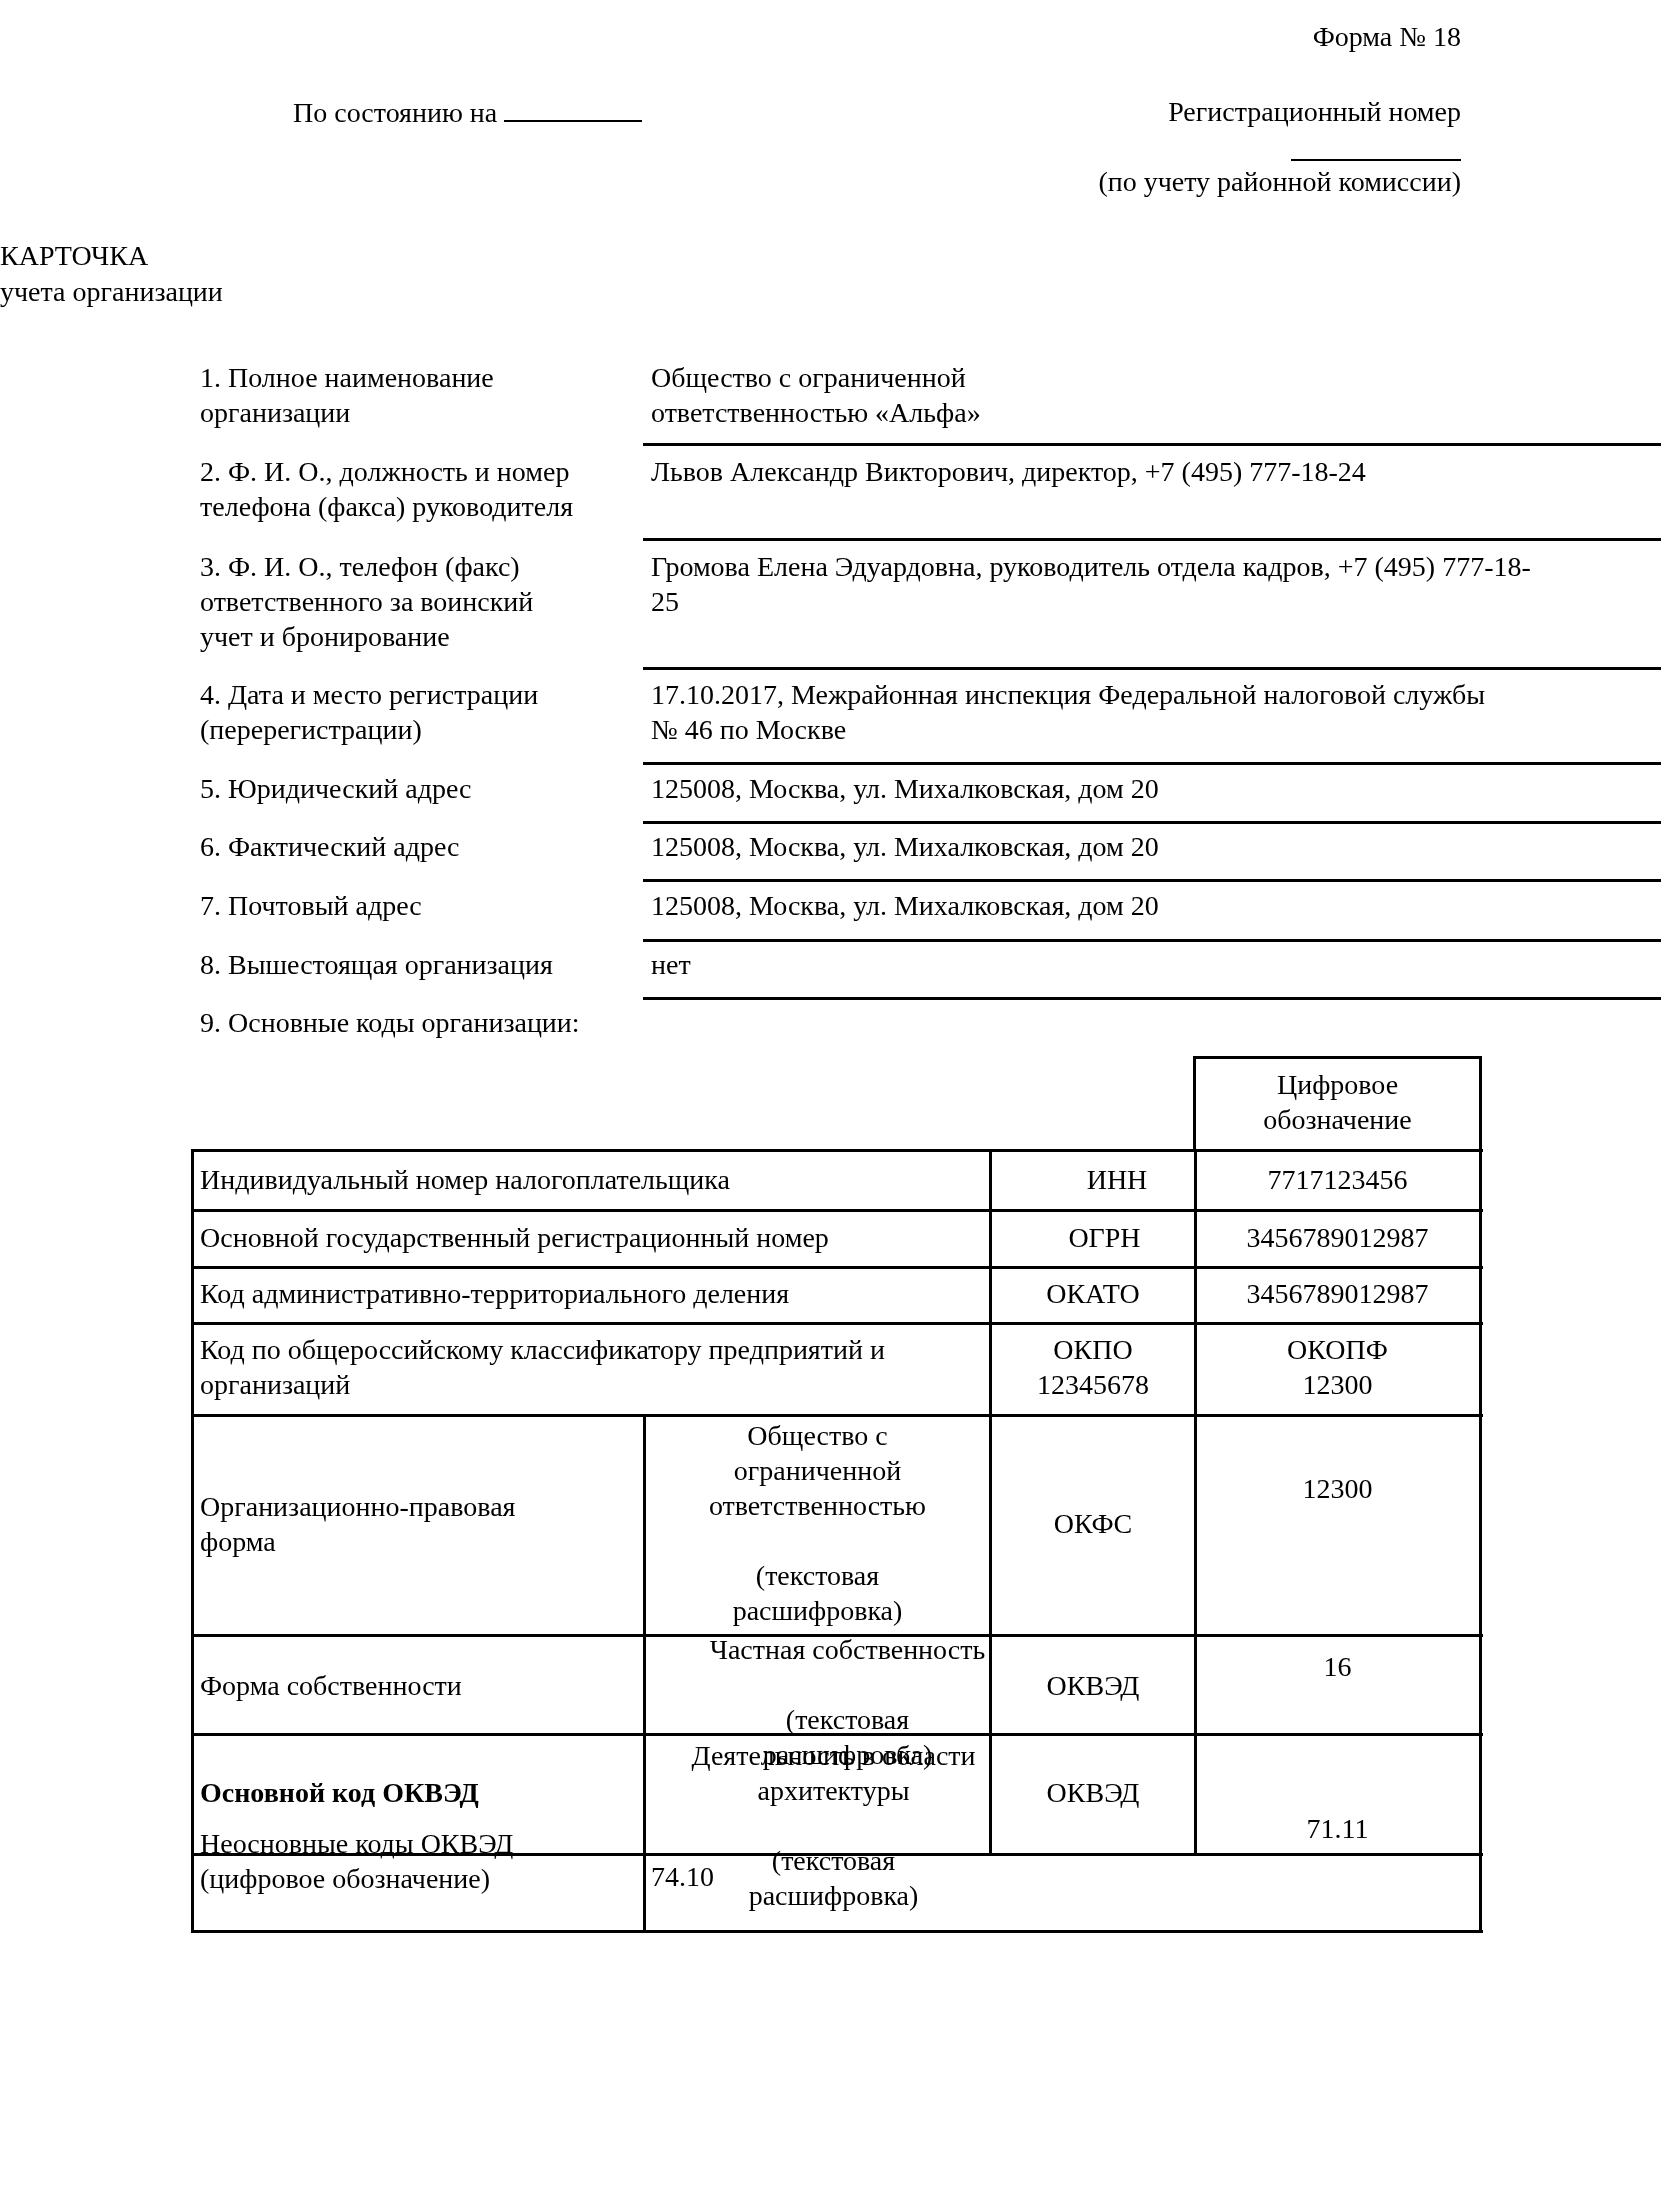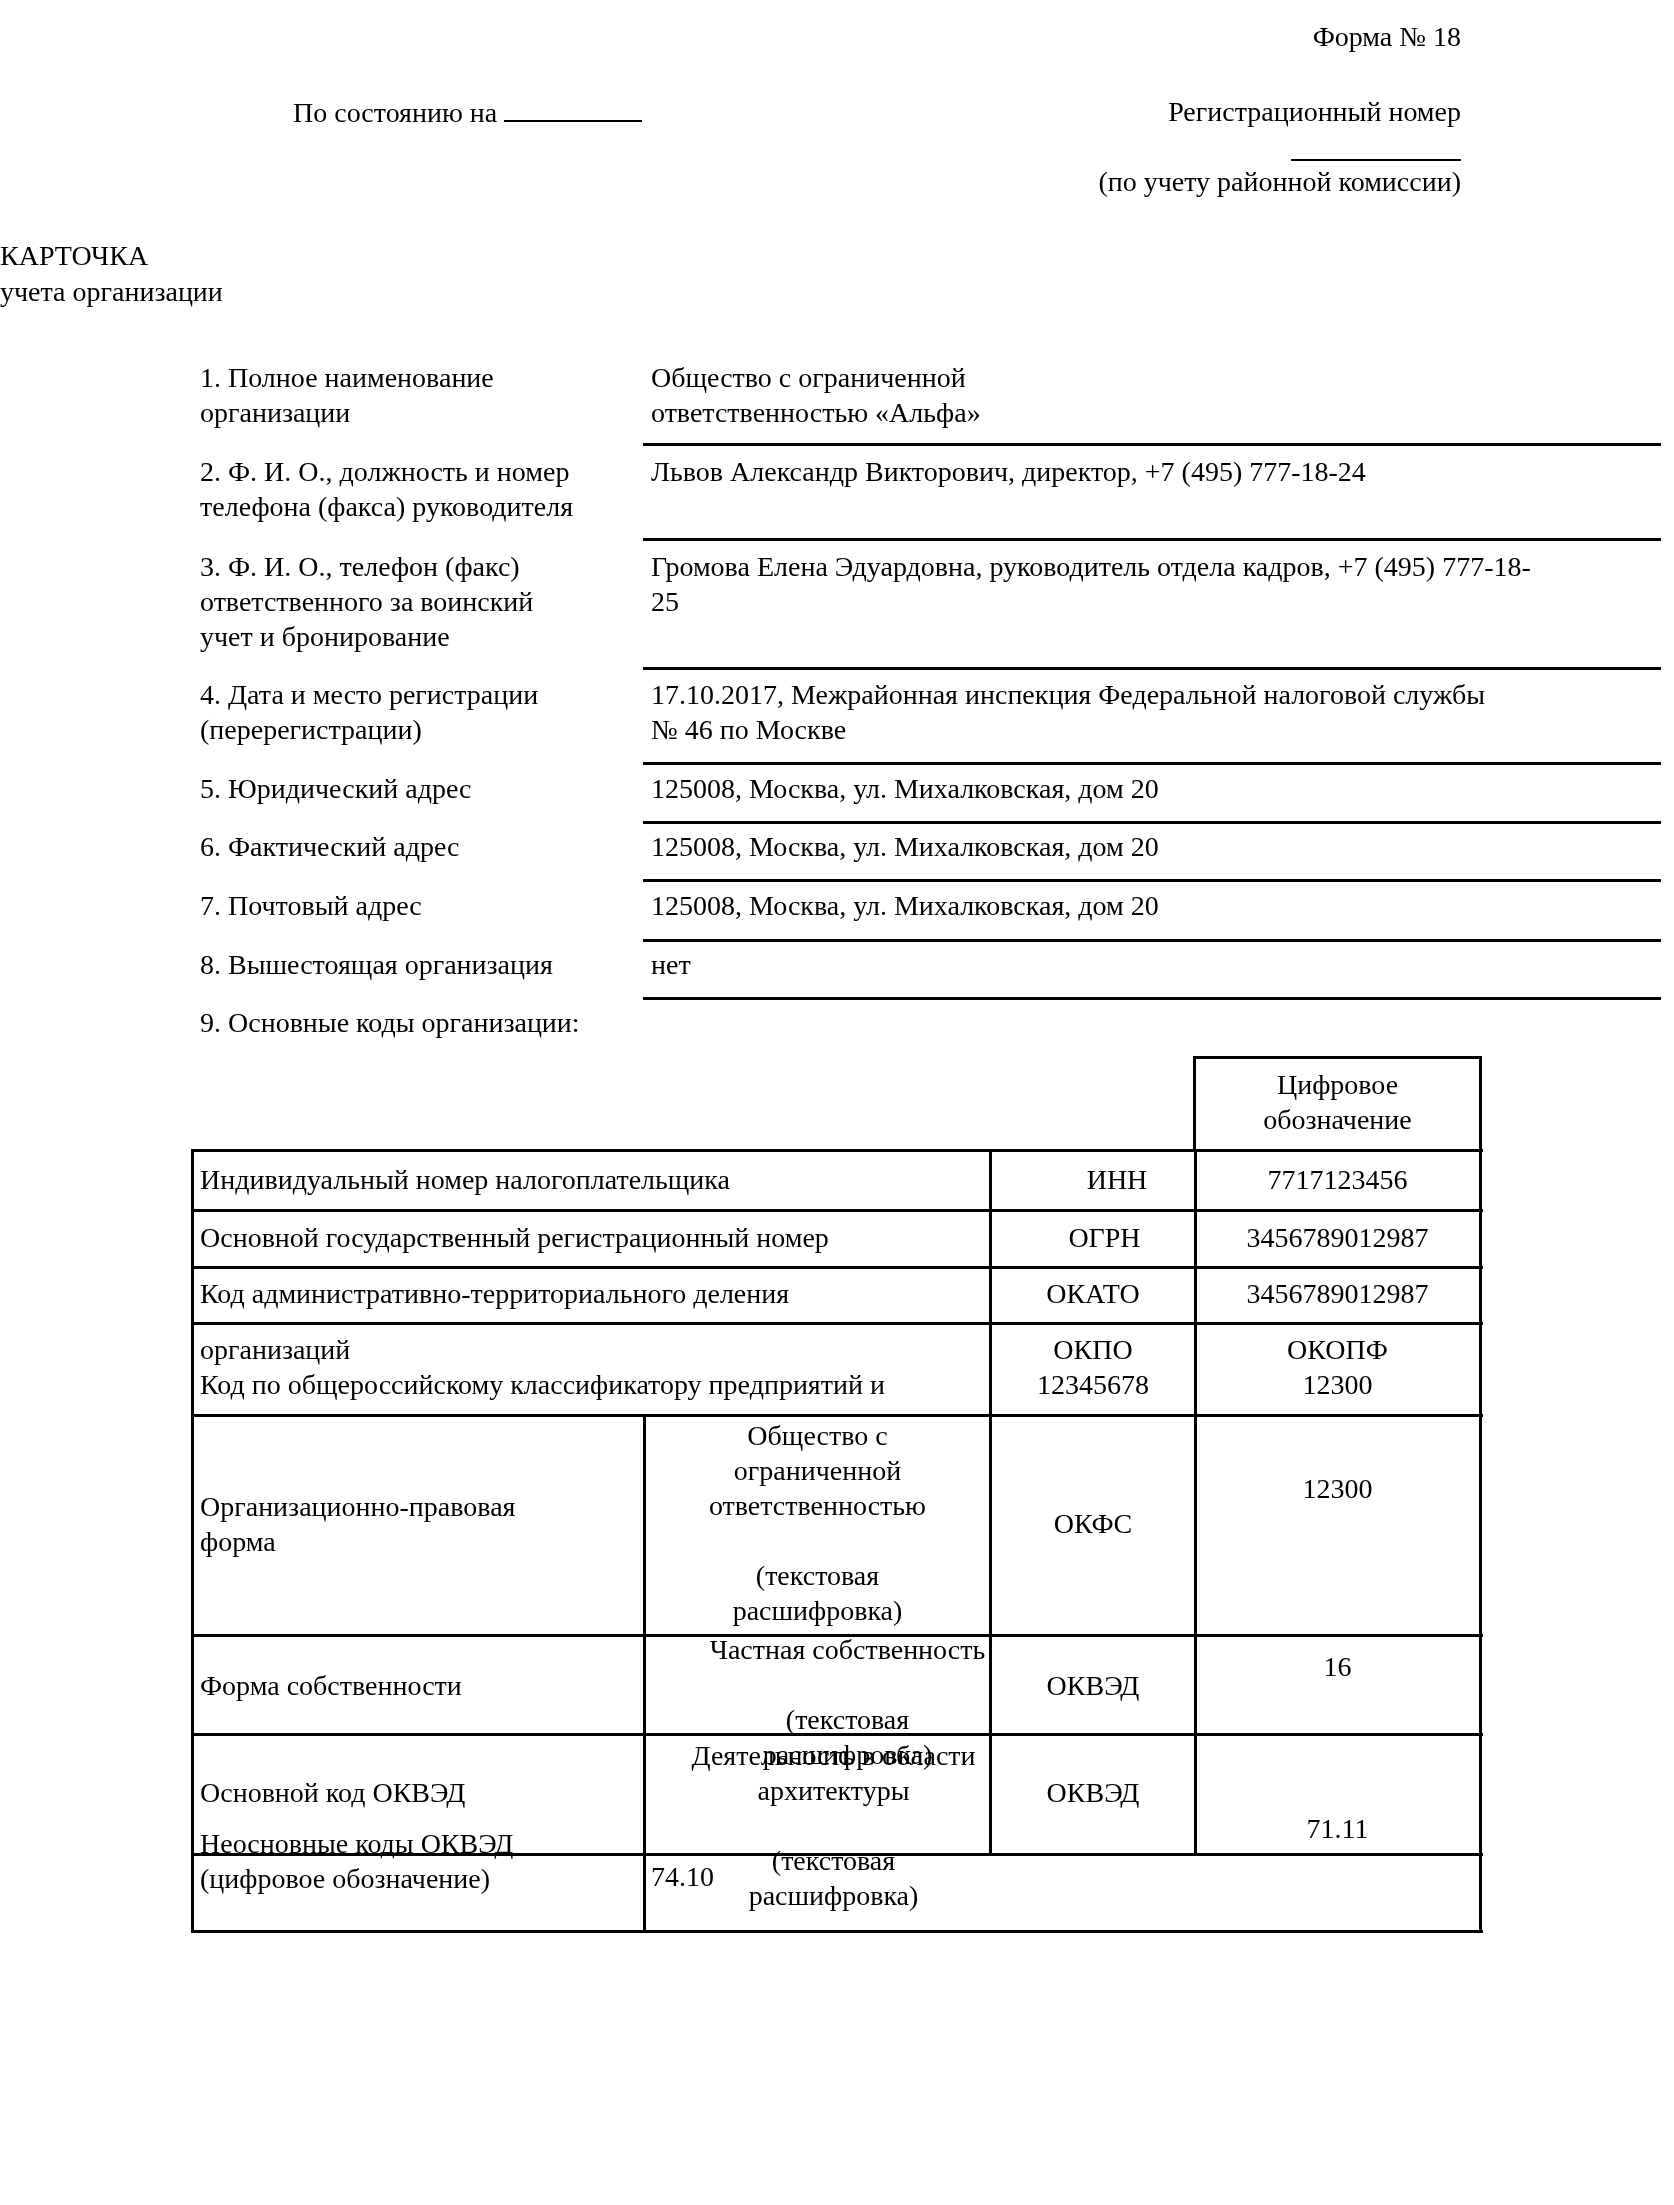--- a/index.html
+++ b/index.html
@@ -129,22 +129,22 @@
 
   <div class="cell" style="left:200px; width:783px; top:1220px;">Основной государственный регистрационный номер</div>
   <div class="cell c-center" style="left:992px; width:202px; top:1220px;padding-left:23px;">ОГРН</div>
   <div class="cell c-center" style="left:1196px; width:283px; top:1220px;">3456789012987</div>
 
   <div class="cell" style="left:200px; width:783px; top:1276px;">Код административно-территориального деления</div>
   <div class="cell c-center" style="left:992px; width:202px; top:1276px;">ОКАТО</div>
   <div class="cell c-center" style="left:1196px; width:283px; top:1276px;">3456789012987</div>
 
   <div class="cell" style="left:200px; width:786px; top:1332px;">
+    <div>Код по общероссийскому классификатору предприятий и</div>
     <div>организаций</div>
-    <div>Код по общероссийскому классификатору предприятий и</div>
   </div>
   <div class="cell c-center" style="left:992px; width:202px; top:1332px;">
     <div>ОКПО</div>
     <div>12345678</div>
   </div>
   <div class="cell c-center" style="left:1196px; width:283px; top:1332px;">
     <div>ОКОПФ</div>
     <div>12300</div>
   </div>
 
@@ -186,21 +186,21 @@
   <div class="cell" style="left:200px; width:439px; top:1891px;"></div>
 
   <div class="cell" style="left:200px; width:439px; top:1891px;"></div>
 
   <div class="cell" style="left:200px; width:439px; top:1891px;"></div>
 
   <div class="cell" style="left:200px; width:439px; top:1891px;"></div>
 
   <div class="cell" style="left:200px; width:439px; top:1891px;"></div>
 
-  <div class="cell" style="left:200px; width:439px; top:1775px;">Основной код ОКВЭД</div>
+  <div class="cell" style="left:200px; width:439px; top:1775px;font-weight:bold;">Основной код ОКВЭД</div>
   <div class="cell c-center" style="left:646px; width:375px; top:1738px;">
     <div>Деятельность в области</div>
     <div>архитектуры</div>
     <div style="height:35px;"></div>
     <div>(текстовая</div>
     <div>расшифровка)</div>
   </div>
   <div class="cell c-center" style="left:992px; width:202px; top:1775px;">ОКВЭД</div>
   <div class="cell c-center" style="left:1196px; width:283px; top:1811px;">71.11</div>
 

